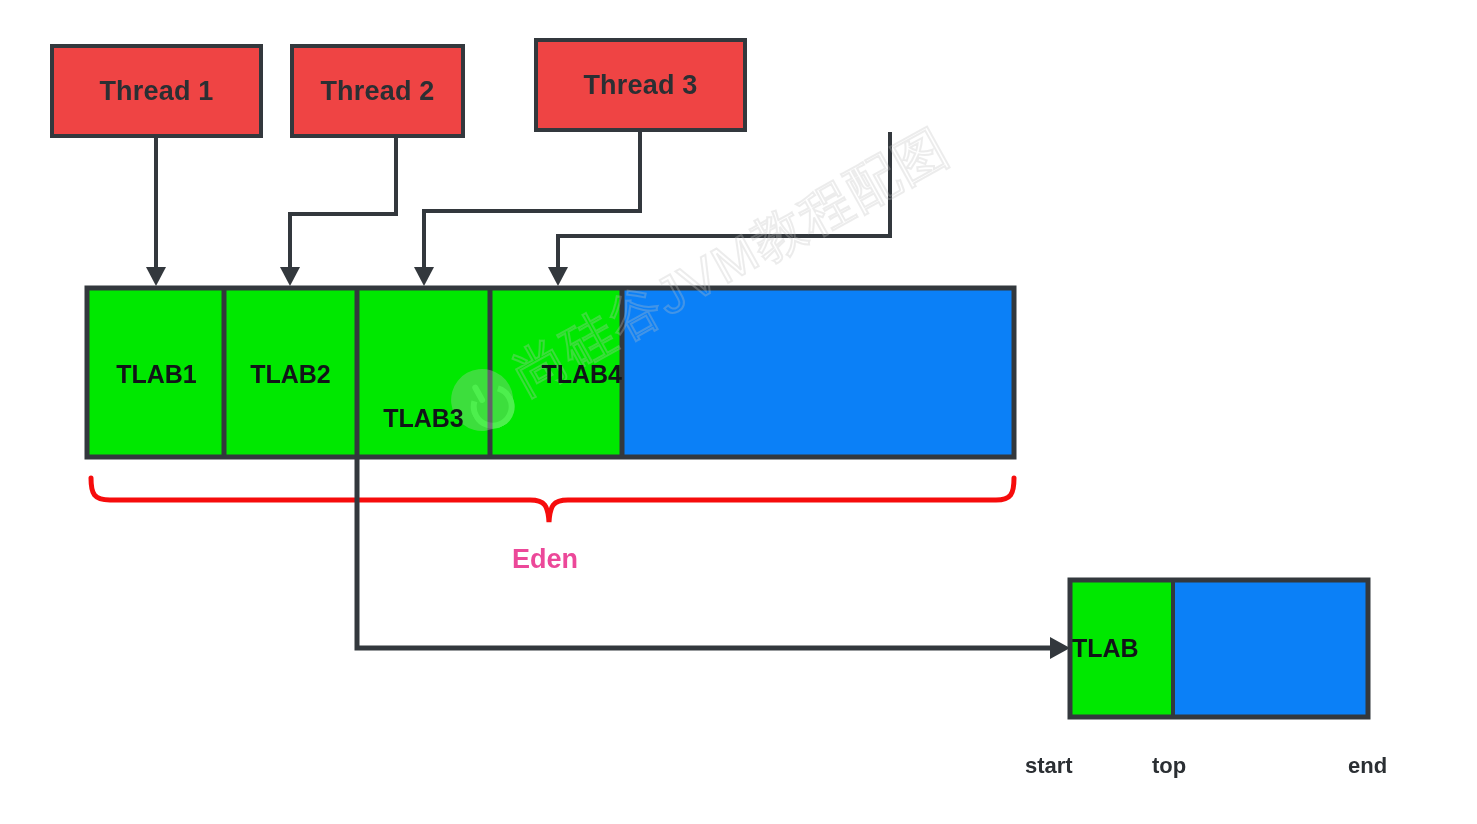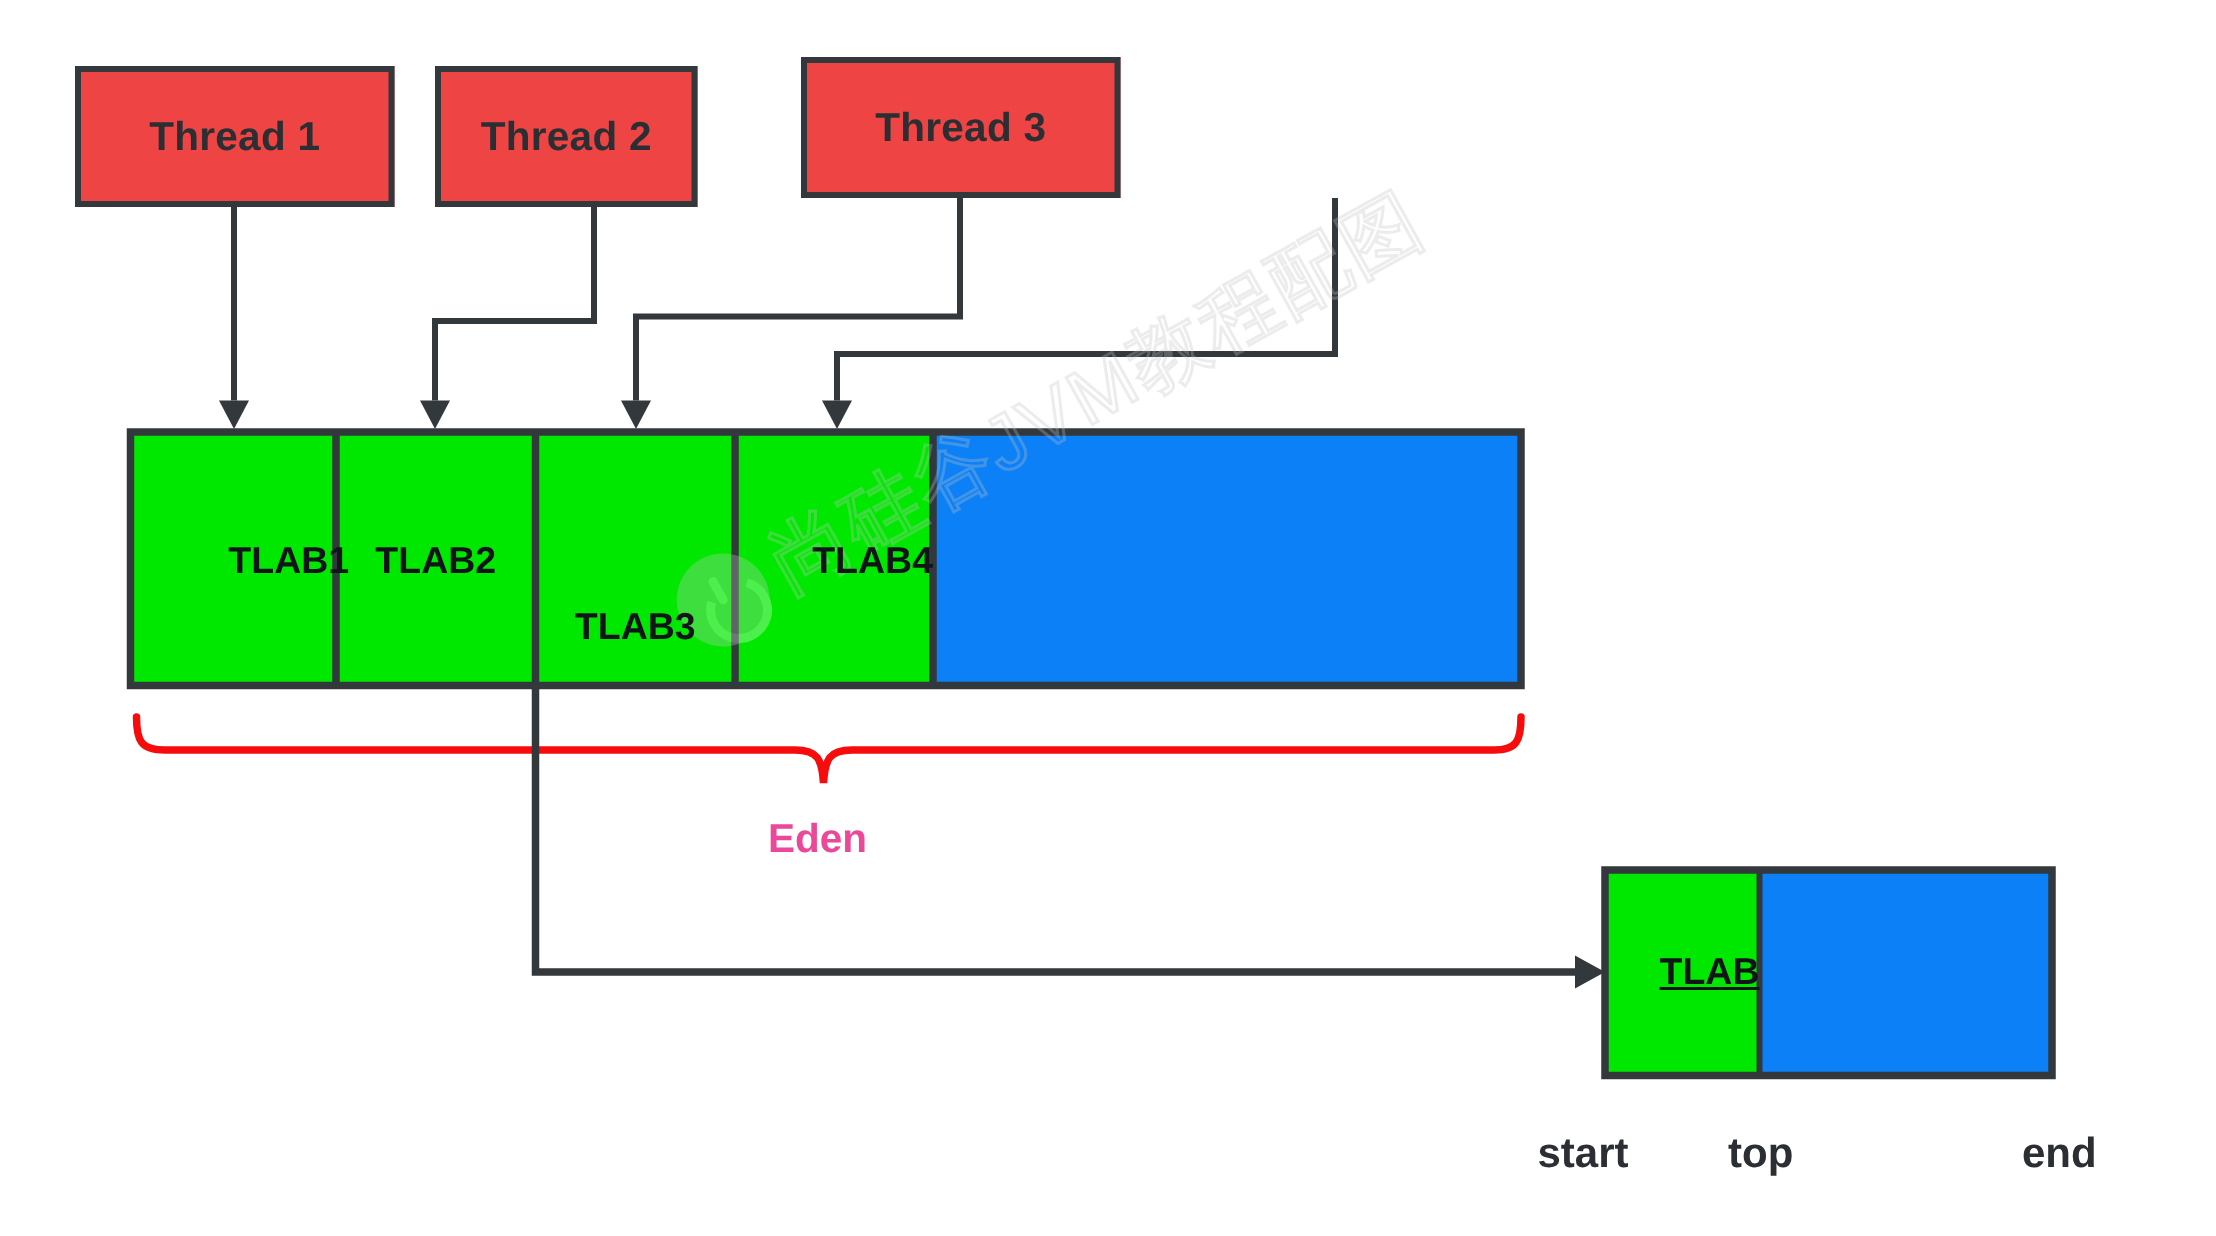--- a/index.html
+++ b/index.html
@@ -40,21 +40,21 @@
   .seg-label {
     position: absolute;
     font-size: 25px;
     font-weight: bold;
     color: #111418;
     white-space: nowrap;
     pointer-events: none;
   }
   .plain-label {
     position: absolute;
-    font-size: 28px;
+    font-size: 22px;
     font-weight: bold;
     color: #2b2f33;
     white-space: nowrap;
   }
   .eden-label {
     position: absolute;
     font-size: 27px;
     font-weight: bold;
     color: #ec4899;
     white-space: nowrap;
@@ -184,26 +184,26 @@
   <div class="thread-box" style="left:50px; top:44px; width:213px; height:94px;">
     <span>Thread 1</span>
   </div>
   <div class="thread-box" style="left:290px; top:44px; width:175px; height:94px;">
     <span>Thread 2</span>
   </div>
   <div class="thread-box" style="left:534px; top:38px; width:213px; height:94px;">
     <span>Thread 3</span>
   </div>
 
-  <div class="seg-label" style="left:89px; top:360px; width:135px; text-align:center;padding-left:36px;">TLAB1</div>
+  <div class="seg-label" style="left:89px; top:360px; width:135px; text-align:center;">TLAB1</div>
   <div class="seg-label" style="left:224px; top:360px; width:133px; text-align:center;">TLAB2</div>
   <div class="seg-label" style="left:357px; top:360px; width:133px; text-align:center;margin-top:44px;">TLAB3</div>
   <div class="seg-label" style="left:490px; top:360px; width:132px; text-align:right;">TLAB4</div>
 
   <div class="eden-label" style="left:512px; top:544px;">Eden</div>
 
-  <div class="seg-label" style="left:1072px; top:634px; width:101px; text-align:right;text-decoration:underline;">TLAB</div>
+  <div class="seg-label" style="left:1072px; top:634px; width:101px; text-align:left;">TLAB</div>
 
   <div class="plain-label" style="left:1025px; top:753px;">start</div>
   <div class="plain-label" style="left:1152px; top:753px;">top</div>
   <div class="plain-label" style="left:1348px; top:753px;">end</div>
 
 </div>
 
 </body></html>

